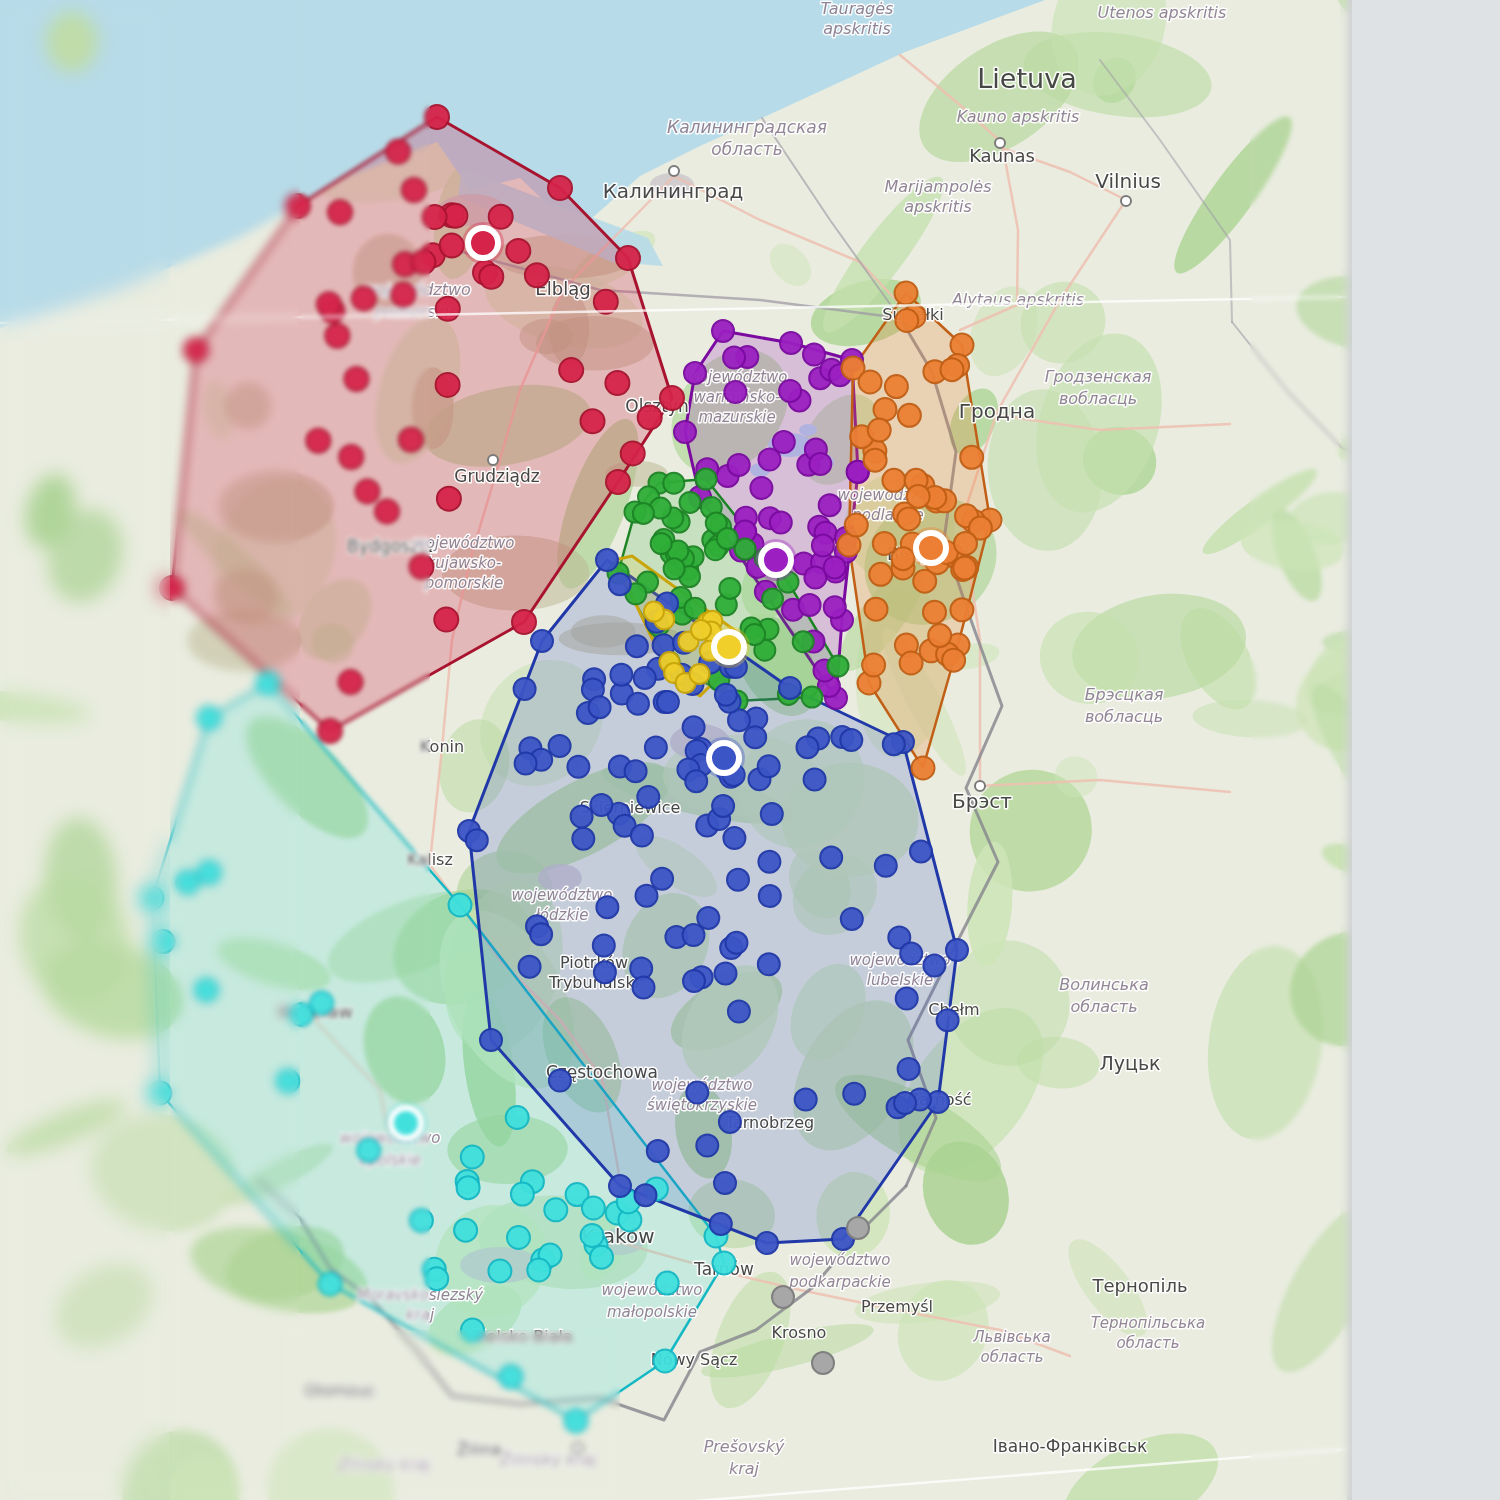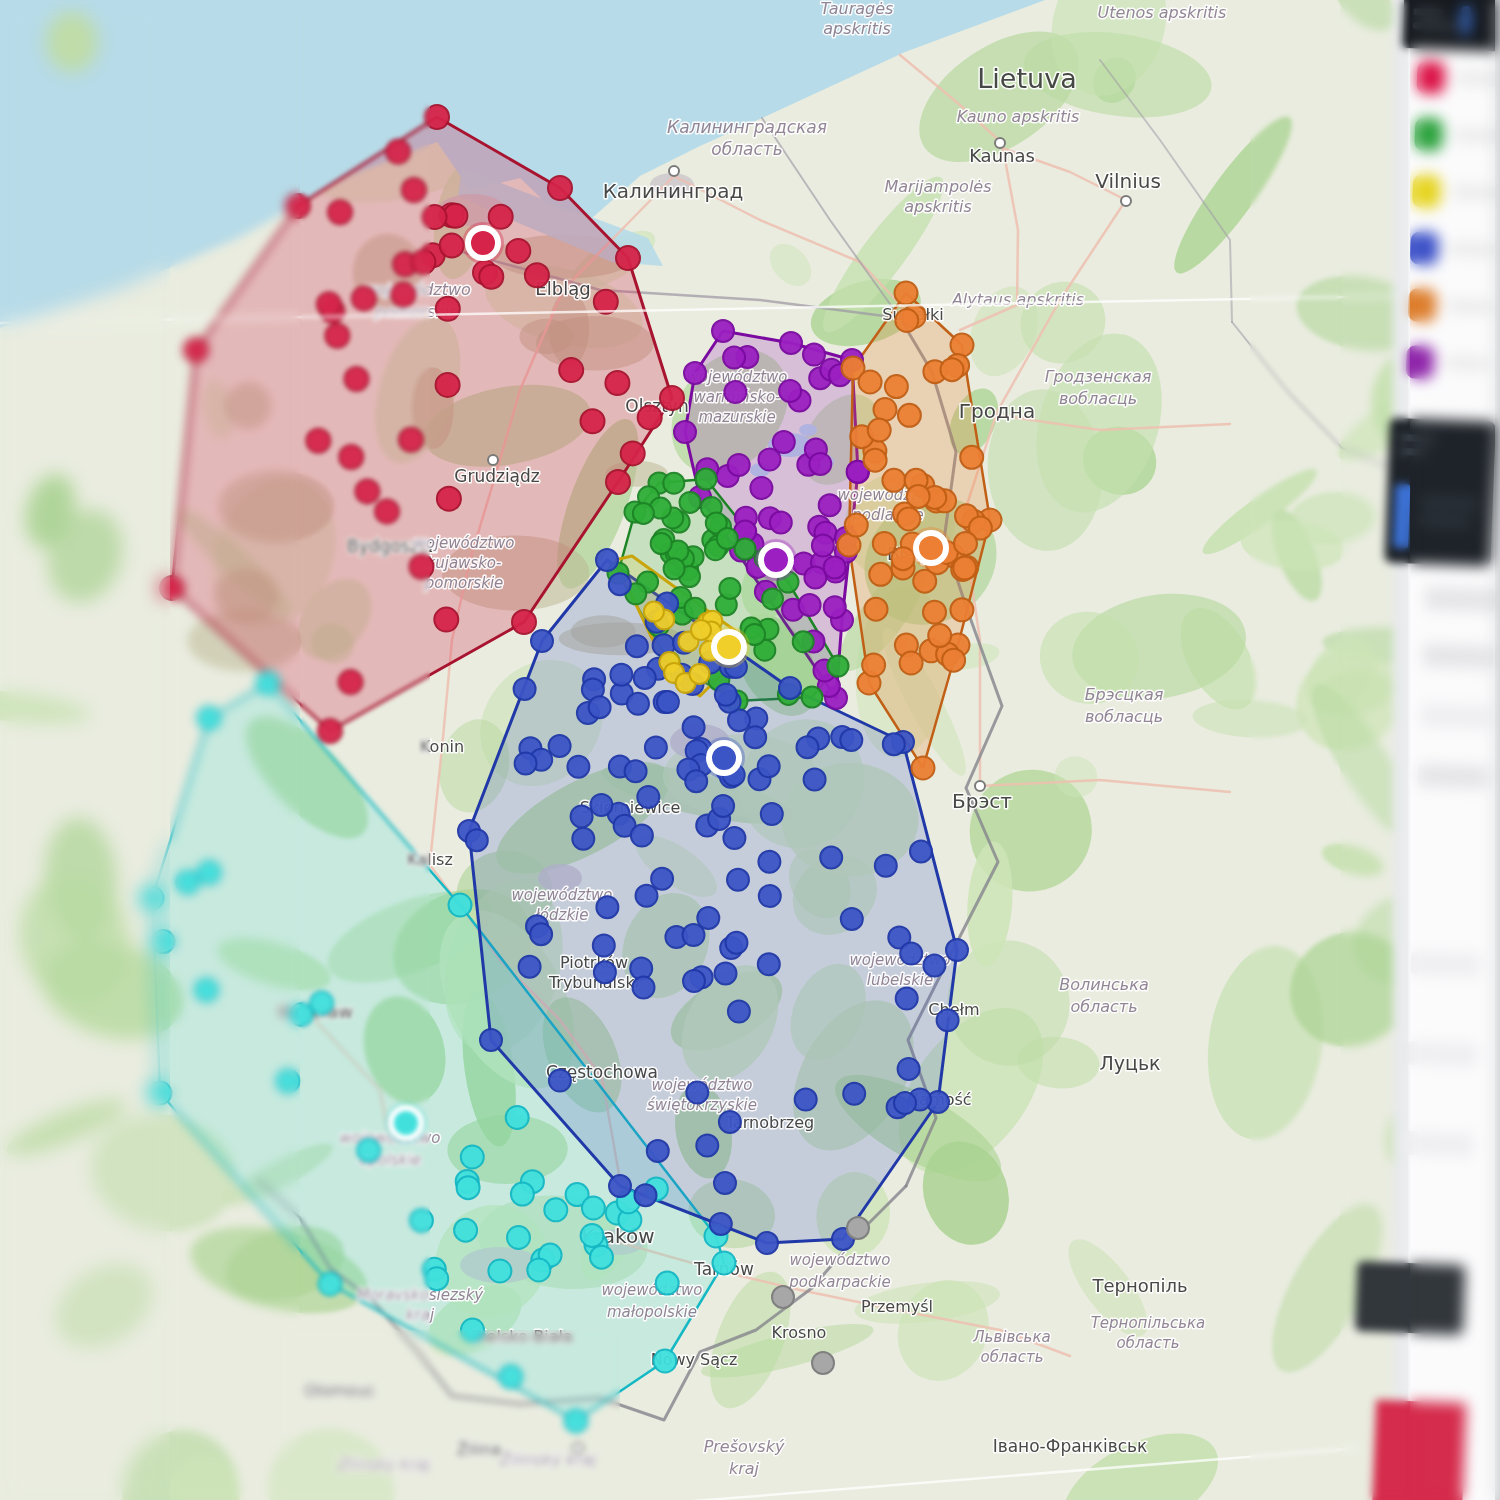--- a/index.html
+++ b/index.html
@@ -1,16 +1,16 @@
 <!DOCTYPE html>
 <html><head>
 <meta charset="utf-8">
 <style>
   html,body{margin:0;padding:0;background:#dfe2e5;}
-  .stage{position:relative;width:1500px;height:1500px;overflow:hidden;background:#14b8a6;
+  .stage{position:relative;width:1352px;height:1500px;overflow:hidden;background:#14b8a6;
          font-family:"DejaVu Sans",sans-serif;}
   #map-svg{position:absolute;left:0;top:0;z-index:1;}
   #map-svg text{font-family:"DejaVu Sans",sans-serif;}
   
   .gap-strip{position:absolute;left:1393px;top:0;width:17px;height:1500px;background:#e8eaec;z-index:2;}
   .panel-surface{position:absolute;left:1408px;top:0;width:92px;height:1500px;background:#fbfbfc;z-index:3;}
   .screen-edge{position:absolute;right:0;top:0;width:5px;height:1500px;background:#cfd1d4;z-index:4;}
   .panel-tilt{position:absolute;left:0;top:0;width:100%;height:100%;transform:rotate(2.2deg);transform-origin:0 0;}
   .card-header-top{position:absolute;left:-4px;top:-14px;width:110px;height:62px;background:#14181d;border-radius:0 0 4px 4px;}
   .hbar{position:absolute;height:7px;border-radius:3px;background:#3a4049;}

